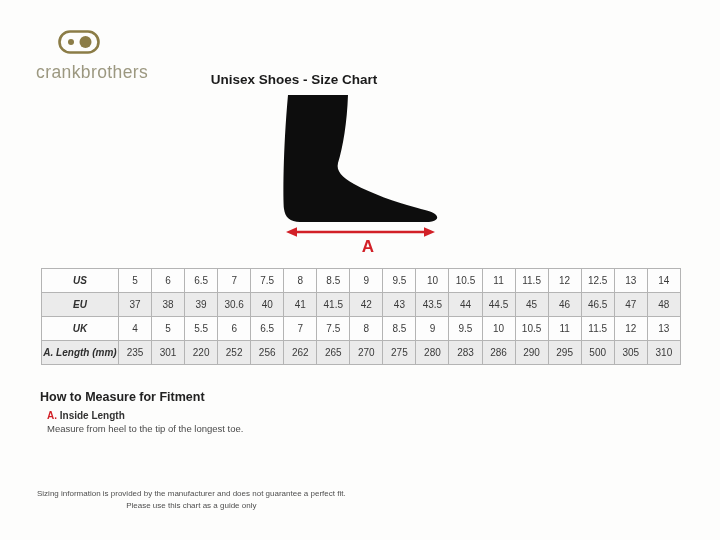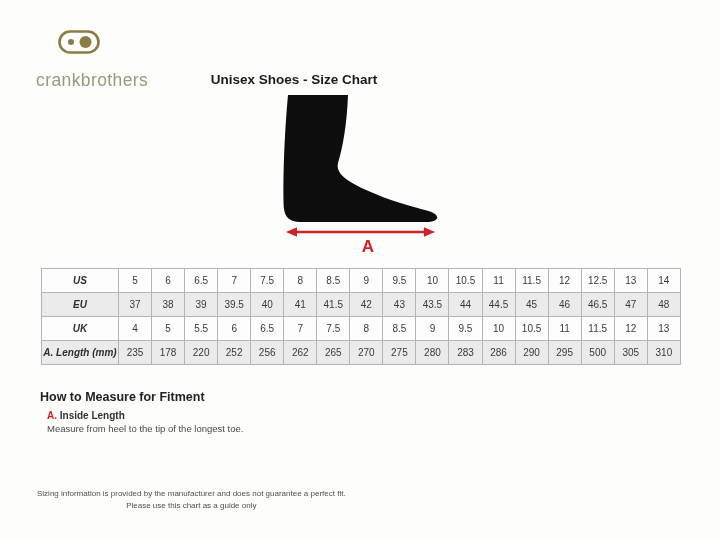--- a/index.html
+++ b/index.html
@@ -10,21 +10,21 @@
     color:#2e2e2e;
     position:relative;
     overflow:hidden;
   }
   .page { position:absolute; inset:0; }
 
   
   .logo { position:absolute; left:36px; top:30px; width:120px; }
   .logo-icon { display:block; margin-left:22px; }
   .logo-word {
-    display:block; margin-top:16px;
+    display:block; margin-top:8px;
     font-size:17.5px; letter-spacing:0.4px;
     color:#9c9880; font-weight:400;
   }
 
   
   .title {
     position:absolute; left:0; top:72px; width:588px;
     text-align:center; font-size:13.5px; font-weight:700; color:#1b1b1b;
   }
 
@@ -118,21 +118,21 @@
           <td>12</td>
           <td>12.5</td>
           <td>13</td>
           <td>14</td>
         </tr>
         <tr>
           <th>EU</th>
           <td>37</td>
           <td>38</td>
           <td>39</td>
-          <td>39.5</td>
+          <td>30.6</td>
           <td>40</td>
           <td>41</td>
           <td>41.5</td>
           <td>42</td>
           <td>43</td>
           <td>43.5</td>
           <td>44</td>
           <td>44.5</td>
           <td>45</td>
           <td>46</td>
@@ -156,21 +156,21 @@
           <td>10</td>
           <td>10.5</td>
           <td>11</td>
           <td>11.5</td>
           <td>12</td>
           <td>13</td>
         </tr>
         <tr>
           <th>A. Length (mm)</th>
           <td>235</td>
-          <td>178</td>
+          <td>301</td>
           <td>220</td>
           <td>252</td>
           <td>256</td>
           <td>262</td>
           <td>265</td>
           <td>270</td>
           <td>275</td>
           <td>280</td>
           <td>283</td>
           <td>286</td>

